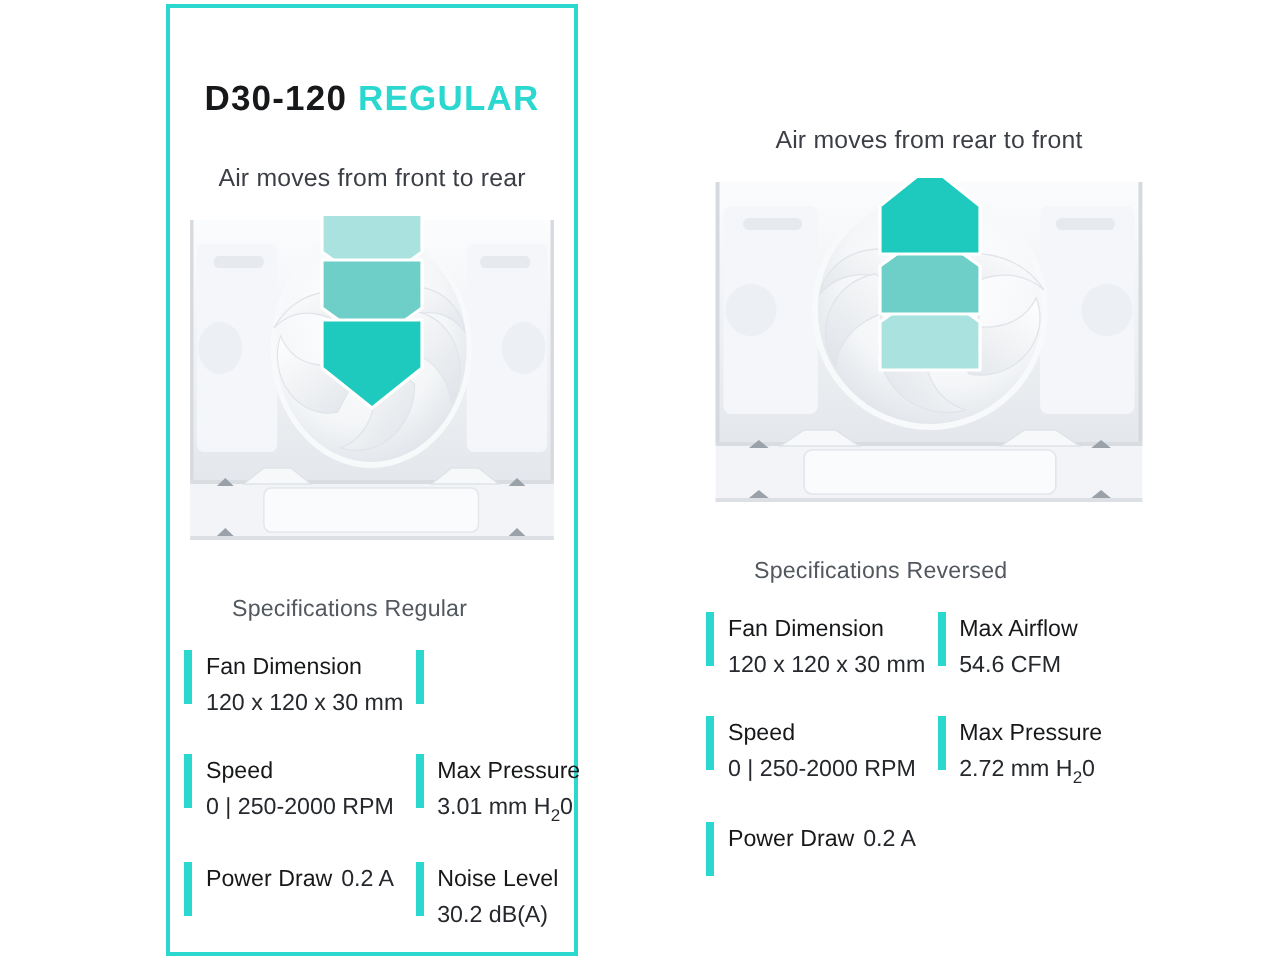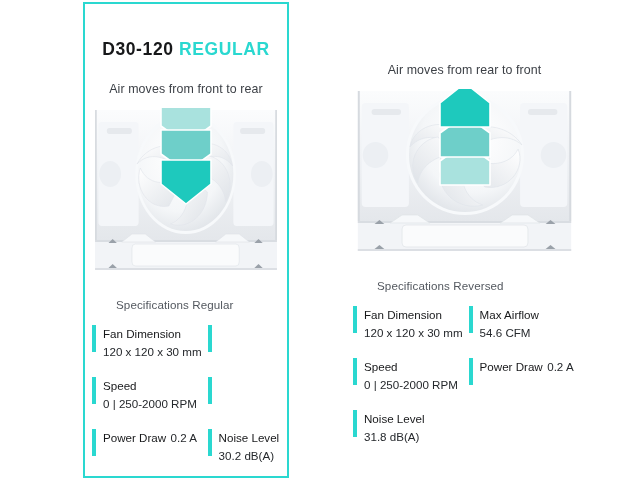--- a/index.html
+++ b/index.html
@@ -242,20 +242,24 @@
         <div class="spec-item">
           <span class="spec-bar"></span>
           <span class="spec-text">
             <span class="spec-label">Speed</span>
             <span class="spec-value">0 | 250-2000 RPM</span>
           </span>
         </div>
 
         <div class="spec-item">
           <span class="spec-bar"></span>
+          <span class="spec-text">
+            <span class="spec-label">Max Pressure</span>
+            <span class="spec-value">3.01 mm H<sub>2</sub>0</span>
+          </span>
         </div>
 
         <div class="spec-item">
           <span class="spec-bar"></span>
           <span class="spec-text">
             <span class="spec-label">Power Draw</span>
             <span class="spec-value">0.2 A</span>
           </span>
         </div>
 
@@ -344,34 +348,34 @@
         </div>
 
         <div class="spec-item">
           <span class="spec-bar"></span>
           <span class="spec-text">
             <span class="spec-label">Speed</span>
             <span class="spec-value">0 | 250-2000 RPM</span>
           </span>
         </div>
 
+        <div class="spec-item">
+          <span class="spec-bar"></span>
+          <span class="spec-text">
+            <span class="spec-label">Max Pressure</span>
+            <span class="spec-value">2.72 mm H<sub>2</sub>0</span>
+          </span>
+        </div>
 
         <div class="spec-item">
           <span class="spec-bar"></span>
           <span class="spec-text">
             <span class="spec-label">Power Draw</span>
             <span class="spec-value">0.2 A</span>
           </span>
         </div>
 
-        <div class="spec-item">
-          <span class="spec-bar"></span>
-          <span class="spec-text">
-            <span class="spec-label">Noise Level</span>
-            <span class="spec-value">31.8 dB(A)</span>
-          </span>
-        </div>
 
       </div>
     </div>
   </section>
 
 </div>
 
 </body></html>

